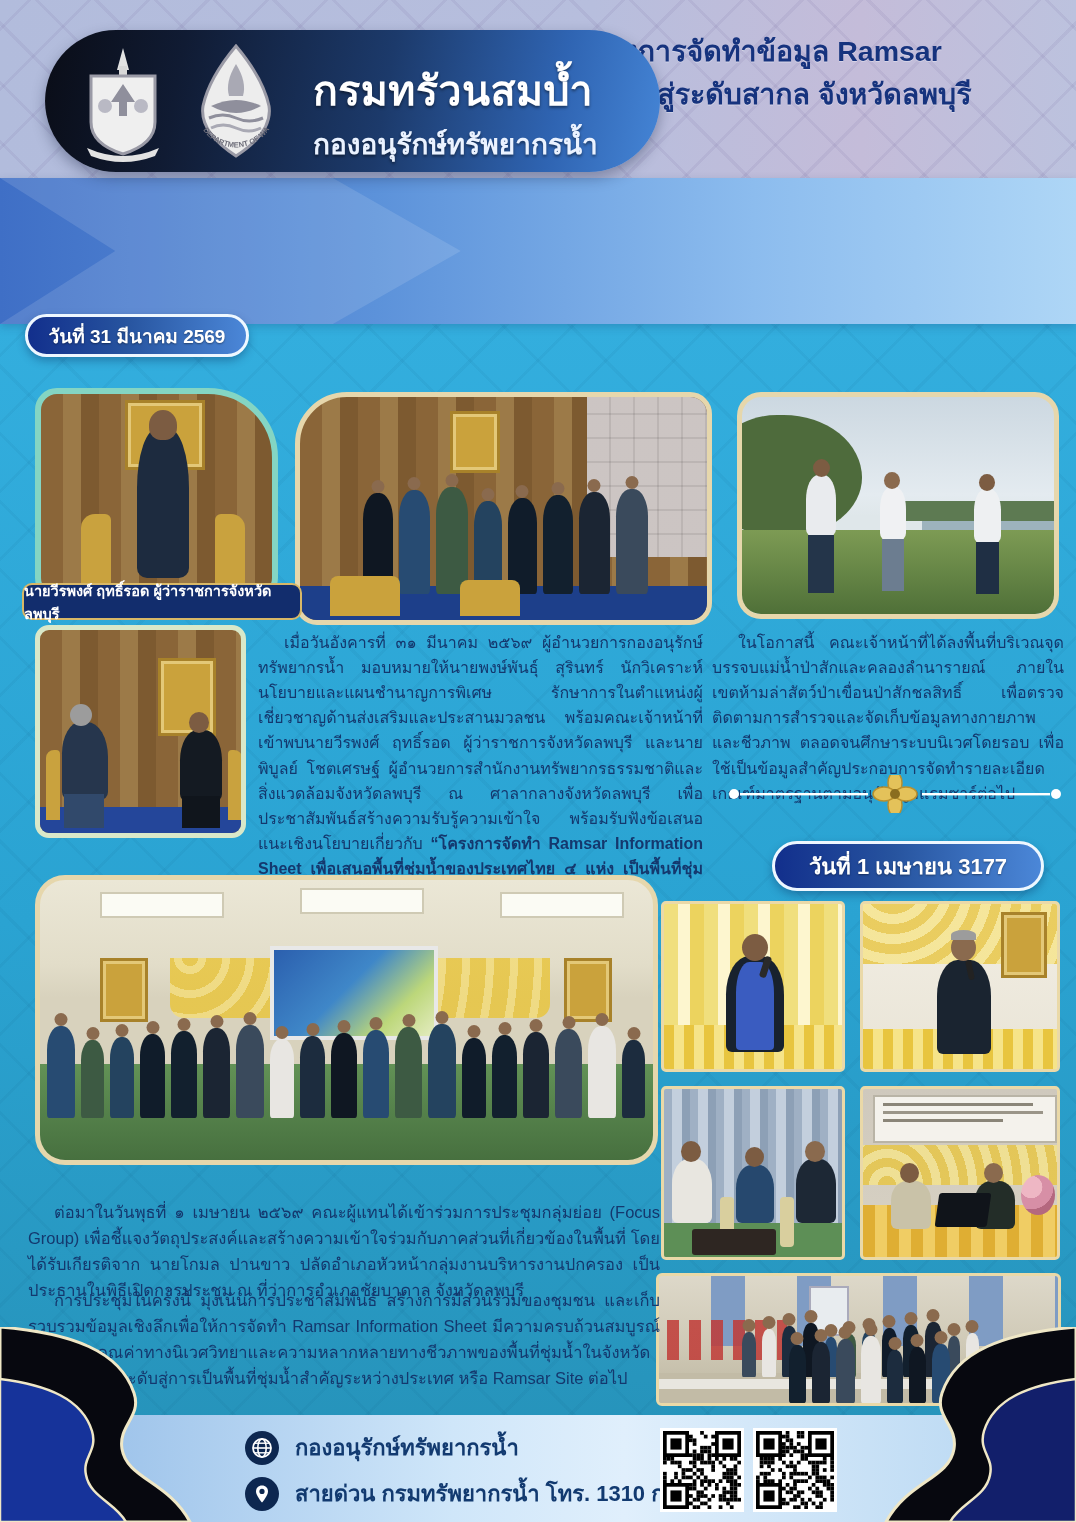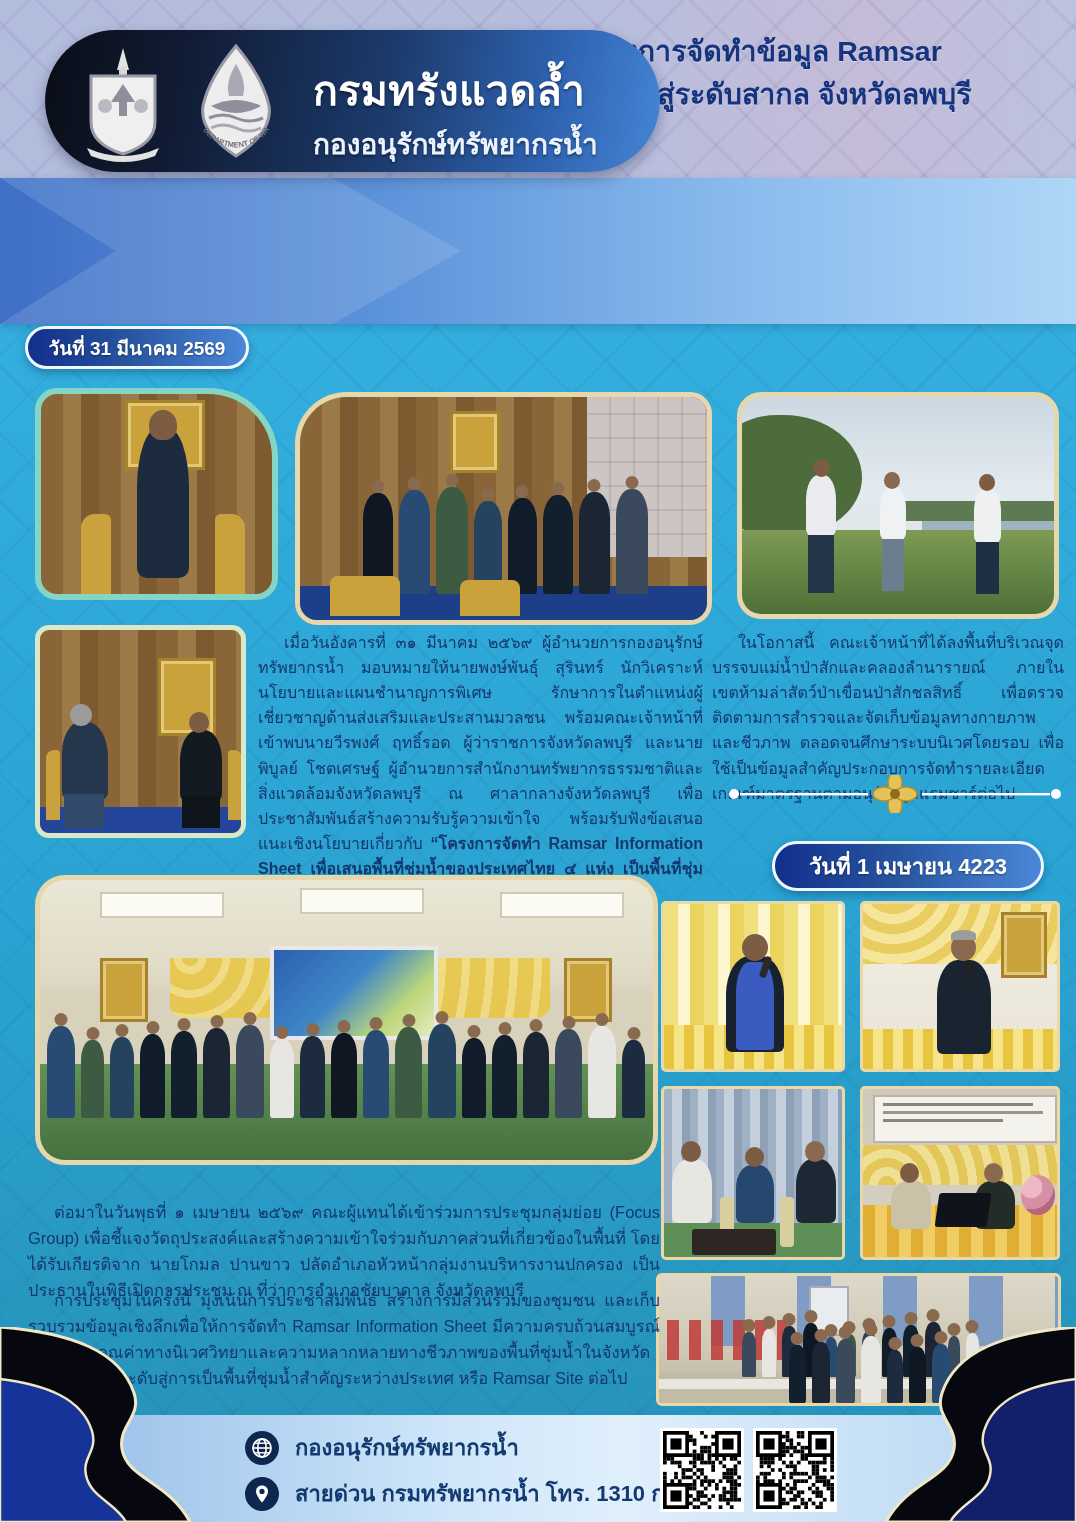--- a/index.html
+++ b/index.html
@@ -40,21 +40,21 @@
     clip-path:polygon(0 0,52% 0,72% 50%,52% 100%,0 100%,18% 50%);}
   .headline{position:absolute;left:78px;top:10px;width:920px;height:126px;display:flex;align-items:center;
     justify-content:center;text-align:center;color:#16337e;font-size:28.5px;font-weight:800;line-height:1.5;
     text-shadow:0 1px 0 rgba(255,255,255,.35);}
 
   
   .date-badge{position:absolute;display:flex;align-items:center;justify-content:center;color:#fff;
     font-weight:800;border:3px solid #eef7ff;border-radius:26px;
     background:linear-gradient(90deg,#122f8c 0%,#27549f 45%,#4b87d8 100%);
     box-shadow:0 4px 8px rgba(10,40,90,.35);text-shadow:0 1px 2px rgba(0,0,0,.4);}
-  .badge1{left:25px;top:326px;width:218px;height:37px;font-size:19px;}
+  .badge1{left:25px;top:314px;width:218px;height:37px;font-size:19px;}
   .badge2{left:772px;top:841px;width:266px;height:44px;font-size:22px;}
 
   
   .photo{position:absolute;box-sizing:border-box;overflow:hidden;background:#777;}
   .b-mint{border:6px solid #84d5c3;}
   .b-cream{border:5px solid #e6d7ac;}
   .b-thin{border:3px solid #ead9a8;}
   .p1{left:35px;top:388px;width:243px;height:212px;border-radius:22px 70px 22px 22px;}
   .p2{left:295px;top:392px;width:417px;height:233px;border-radius:52px 22px 22px 22px;}
   .p3{left:737px;top:392px;width:322px;height:227px;border-radius:24px;}
@@ -133,33 +133,34 @@
       <defs>
           <path id="sealArc" d="M22 86 A40 40 0 0 0 88 86"></path>
         </defs>
       <path d="M55 2 Q82 34 88 62 Q92 88 55 112 Q18 88 22 62 Q28 34 55 2 Z" fill="#ededed" stroke="#9a9aa6" stroke-width="3"></path>
       <path d="M55 20 Q66 38 62 52 H48 Q44 38 55 20 Z" fill="#a9a9b4"></path>
       <path d="M30 62 Q55 50 80 62 Q55 76 30 62 Z" fill="#8f8f9c"></path>
       <path d="M28 74 Q42 68 55 74 Q68 80 82 74" stroke="#8f8f9c" stroke-width="3" fill="none"></path>
       <path d="M30 84 Q42 78 55 84 Q68 90 80 84" stroke="#a9a9b4" stroke-width="3" fill="none"></path>
       <text font-size="7.5" fill="#6e6e7a" font-weight="bold"><textPath href="#sealArc">DEPARTMENT OF WATER RESOURCES</textPath></text>
     </svg>
-    <div class="header-title">กรมทรังแวดล้ำ</div>
+    <div class="header-title">กรมทรัวนสมบ้ำ</div>
     <div class="header-subtitle">กองอนุรักษ์ทรัพยากรน้ำ</div>
   </div>
 
   <div class="date-badge badge1">วันที่ 31 มีนาคม 2569</div>
 
   <div class="photo p1 b-mint wood">
     <div class="abs gold-frame" style="left:84px;top:6px;width:74px;height:64px;"></div>
     <div class="abs" style="left:96px;top:34px;width:52px;height:150px;background:#1d2b3f;border-radius:40% 40% 10px 10px;"></div>
     <div class="abs" style="left:108px;top:16px;width:28px;height:30px;background:#7c5c42;border-radius:50% 50% 42% 42%;"></div>
     <div class="abs" style="left:40px;top:120px;width:30px;height:86px;background:#c9a23e;border-radius:14px 6px 0 0;"></div>
     <div class="abs" style="left:174px;top:120px;width:30px;height:86px;background:#c9a23e;border-radius:6px 14px 0 0;"></div>
   </div>
+  <div class="caption-badge">นายวีรพงศ์ ฤทธิ์รอด ผู้ว่าราชการจังหวัดลพบุรี</div>
 
   <div class="photo p2 b-cream wood">
     <div class="abs" style="right:0;top:0;width:120px;height:160px;background:
       repeating-linear-gradient(0deg,#e4e0df 0 22px,#d2cecd 22px 24px),
       repeating-linear-gradient(90deg,#e4e0df 0 22px,#d2cecd 22px 24px);background-blend-mode:multiply;"></div>
     <div class="abs" style="left:150px;top:14px;width:44px;height:56px;" class2="gold-frame"></div>
     <div class="abs gold-frame" style="left:150px;top:14px;width:44px;height:56px;"></div>
     <div class="abs" style="left:0;bottom:0;width:100%;height:34px;background:#1d3f8a;"></div>
     <div class="crowd" style="left:10px;bottom:26px;width:390px;height:120px;">
         <div class="person" style="height: 101px; width: 30px; background: rgb(15, 23, 34);"></div>
@@ -218,21 +219,21 @@
     <circle cx="328" cy="19" r="5" fill="#fff"></circle>
     <g transform="translate(167,19)">
       <ellipse cx="0" cy="-11" rx="7" ry="11" fill="#e4c25a" stroke="#b98f2c" stroke-width="1.5"></ellipse>
       <ellipse cx="0" cy="11" rx="7" ry="11" fill="#e4c25a" stroke="#b98f2c" stroke-width="1.5"></ellipse>
       <ellipse cx="-11" cy="0" rx="11" ry="7" fill="#e4c25a" stroke="#b98f2c" stroke-width="1.5"></ellipse>
       <ellipse cx="11" cy="0" rx="11" ry="7" fill="#e4c25a" stroke="#b98f2c" stroke-width="1.5"></ellipse>
       <circle cx="0" cy="0" r="5" fill="#8a6d1f"></circle>
     </g>
   </svg>
 
-  <div class="date-badge badge2">วันที่ 1 เมษายน 4223</div>
+  <div class="date-badge badge2">วันที่ 1 เมษายน 3177</div>
 
   <div class="photo p5 b-cream" style="background:linear-gradient(180deg,#ebe7d6 0%,#e2ddc9 30%,#d8d2bd 42%);">
     <div class="abs" style="left:60px;top:12px;width:120px;height:22px;background:#fbfbf4;border:2px solid #cfcab4;"></div>
     <div class="abs" style="left:260px;top:8px;width:120px;height:22px;background:#fbfbf4;border:2px solid #cfcab4;"></div>
     <div class="abs" style="left:460px;top:12px;width:120px;height:22px;background:#fbfbf4;border:2px solid #cfcab4;"></div>
     <div class="abs" style="left:130px;top:78px;width:380px;height:60px;background:
       repeating-radial-gradient(circle at 20px 0,#e8c53f 0 8px,#f3dc7a 8px 16px,#e8c53f 16px 24px);opacity:.85;border-radius:0 0 14px 14px;"></div>
     <div class="abs" style="left:230px;top:66px;width:160px;height:86px;background:linear-gradient(135deg,#2b5fae 0%,#3f87c8 45%,#bcd77a 75%,#e4ecc0 100%);border:4px solid #e8e8e8;"></div>
     <div class="abs gold-frame" style="left:60px;top:78px;width:42px;height:58px;"></div>
     <div class="abs gold-frame" style="left:524px;top:78px;width:42px;height:58px;"></div>

